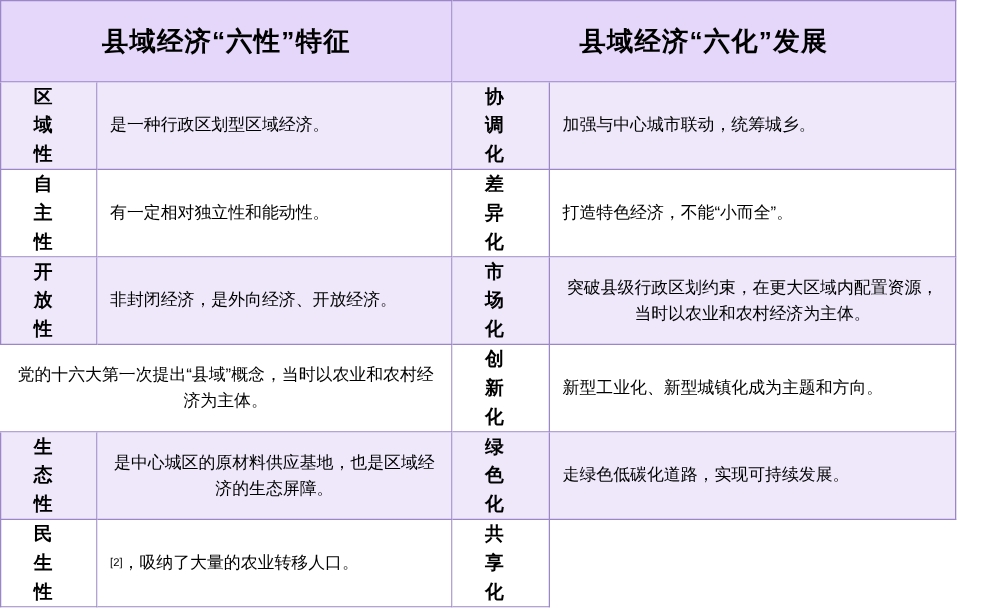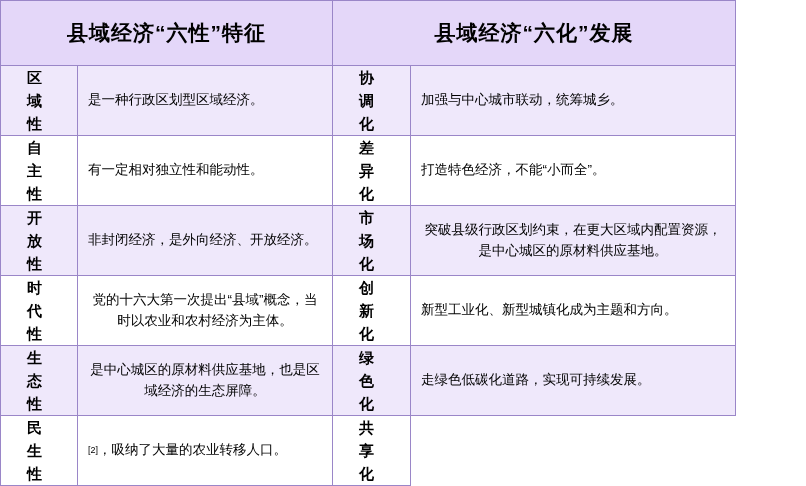--- a/index.html
+++ b/index.html
@@ -18,21 +18,21 @@
     width: 806px;
     height: 486px;
     display: flex;
     box-sizing: border-box;
   }
   .panel {
     box-sizing: border-box;
     display: flex;
     flex-direction: column;
   }
-  .panel-left { width: 333px; }
+  .panel-left { width: 362px; }
   .panel-right { width: 403px; }
 
   .hdr {
     box-sizing: border-box;
     height: 66px;
     background: #e4d7f9;
     border: 1px solid #9a86c8;
     display: flex;
     align-items: center;
     justify-content: center;
@@ -107,21 +107,20 @@
         <div class="cell key">自主性</div>
         <div class="cell val">有一定相对独立性和能动性。</div>
       </div>
 
       <div class="row tint-a">
         <div class="cell key">开放性</div>
         <div class="cell val">非封闭经济，是外向经济、开放经济。</div>
       </div>
 
       <div class="row tint-b">
-        <div class="cell key">时代性</div>
         <div class="cell val">党的十六大第一次提出“县域”概念，当时以农业和农村经济为主体。</div>
       </div>
 
       <div class="row tint-a">
         <div class="cell key">生态性</div>
         <div class="cell val">是中心城区的原材料供应基地，也是区域经济的生态屏障。</div>
       </div>
 
       <div class="row tint-b">
         <div class="cell key">民生性</div>
@@ -143,21 +142,21 @@
         <div class="cell val">加强与中心城市联动，统筹城乡。</div>
       </div>
 
       <div class="row tint-b">
         <div class="cell key">差异化</div>
         <div class="cell val">打造特色经济，不能“小而全”。</div>
       </div>
 
       <div class="row tint-a">
         <div class="cell key">市场化</div>
-        <div class="cell val">突破县级行政区划约束，在更大区域内配置资源，是中心城区的原材料供应基地。</div>
+        <div class="cell val">突破县级行政区划约束，在更大区域内配置资源，当时以农业和农村经济为主体。</div>
       </div>
 
       <div class="row tint-b">
         <div class="cell key">创新化</div>
         <div class="cell val">新型工业化、新型城镇化成为主题和方向。</div>
       </div>
 
       <div class="row tint-a">
         <div class="cell key">绿色化</div>
         <div class="cell val">走绿色低碳化道路，实现可持续发展。</div>

